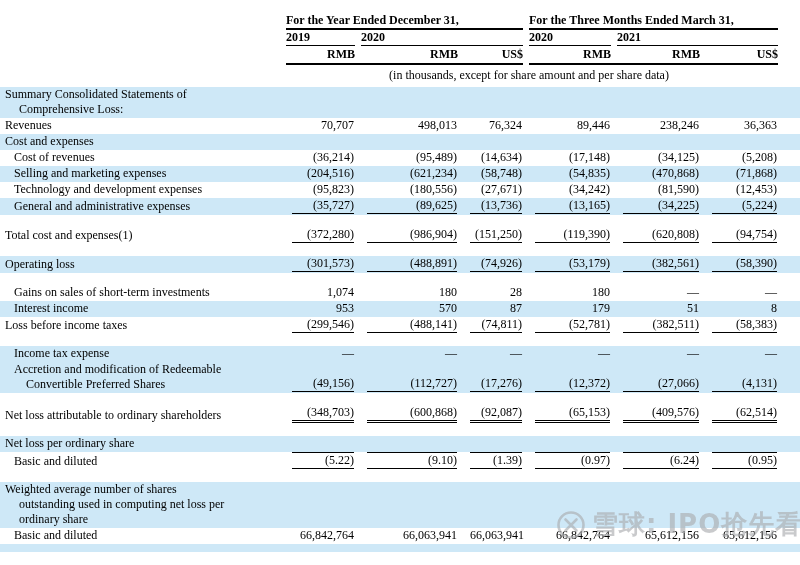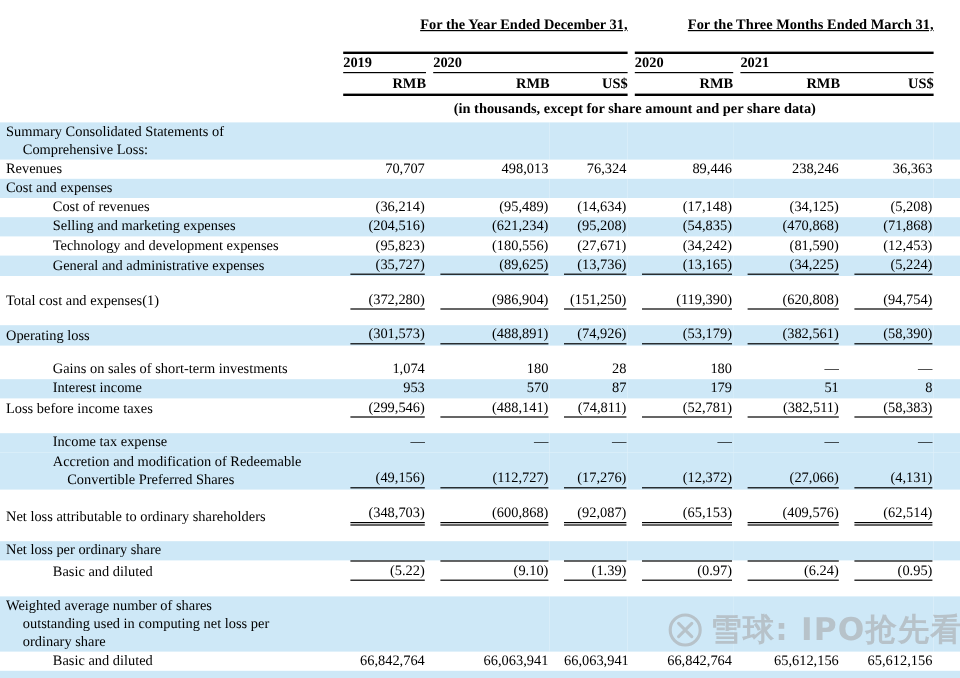--- a/index.html
+++ b/index.html
@@ -6,30 +6,30 @@
   html,body{margin:0;padding:0;}
   body{
     width:800px;height:565px;overflow:hidden;background:#fff;position:relative;
     font-family:"Liberation Serif", serif; color:#000;
   }
   table{border-collapse:collapse;table-layout:fixed;width:800px;}
   td{padding:0;font-size:12px;line-height:15px;vertical-align:bottom;}
   tr.blue{background:var(--blue);}
   .toppad td{height:13px;}
   
-  .hgroup{font-weight:bold;text-align:right;margin-left:6px;border-bottom:2px solid #000;padding-bottom:15px;text-decoration:underline;}
+  .hgroup{font-weight:bold;text-align:left;margin-left:6px;border-bottom:2px solid #000;padding-bottom:0;}
   .hyear{font-weight:bold;margin-left:6px;border-bottom:1.5px solid #000;}
   .cur{font-weight:bold;text-align:right;padding-top:1px;}
   .curline td{height:3px;}
   .curline div{margin-left:6px;border-bottom:2px solid #000;height:1px;}
-  .note{text-align:center;font-weight:bold;padding:3px 0 4px 0;}
+  .note{text-align:center;font-weight:normal;padding:3px 0 4px 0;}
   
   td.label{padding-left:5px;padding-bottom:1px;}
   td.label .wrap{padding-left:14px;}
-  td.label.ind{padding-left:44px;font-family:Liberation Serif, serif;}
+  td.label.ind{padding-left:14px;font-family:Liberation Serif, serif;}
   td.label.ind .wrap{padding-left:12px;}
   .b{font-weight:normal;}
   td.val{text-align:right;padding:0 1px 1px 12px;}
   .num{display:block;}
   .num.ul{border-bottom:1px solid #000;}
   .num.dul{border-bottom:3px double #000;}
   .num.tl{border-top:1px solid #000;}
   td.spacer{height:12px;}
   tr.blue td.spacer{height:8px;}
   
@@ -189,21 +189,21 @@
         <td class="label ind">
           <div>Selling and marketing expenses</div>
         </td>
         <td class="val">
           <span class="num">(204,516)</span>
         </td>
         <td class="val">
           <span class="num">(621,234)</span>
         </td>
         <td class="val">
-          <span class="num">(95,208)</span>
+          <span class="num">(58,748)</span>
         </td>
         <td class="val">
           <span class="num">(54,835)</span>
         </td>
         <td class="val">
           <span class="num">(470,868)</span>
         </td>
         <td class="val">
           <span class="num">(71,868)</span>
         </td>

